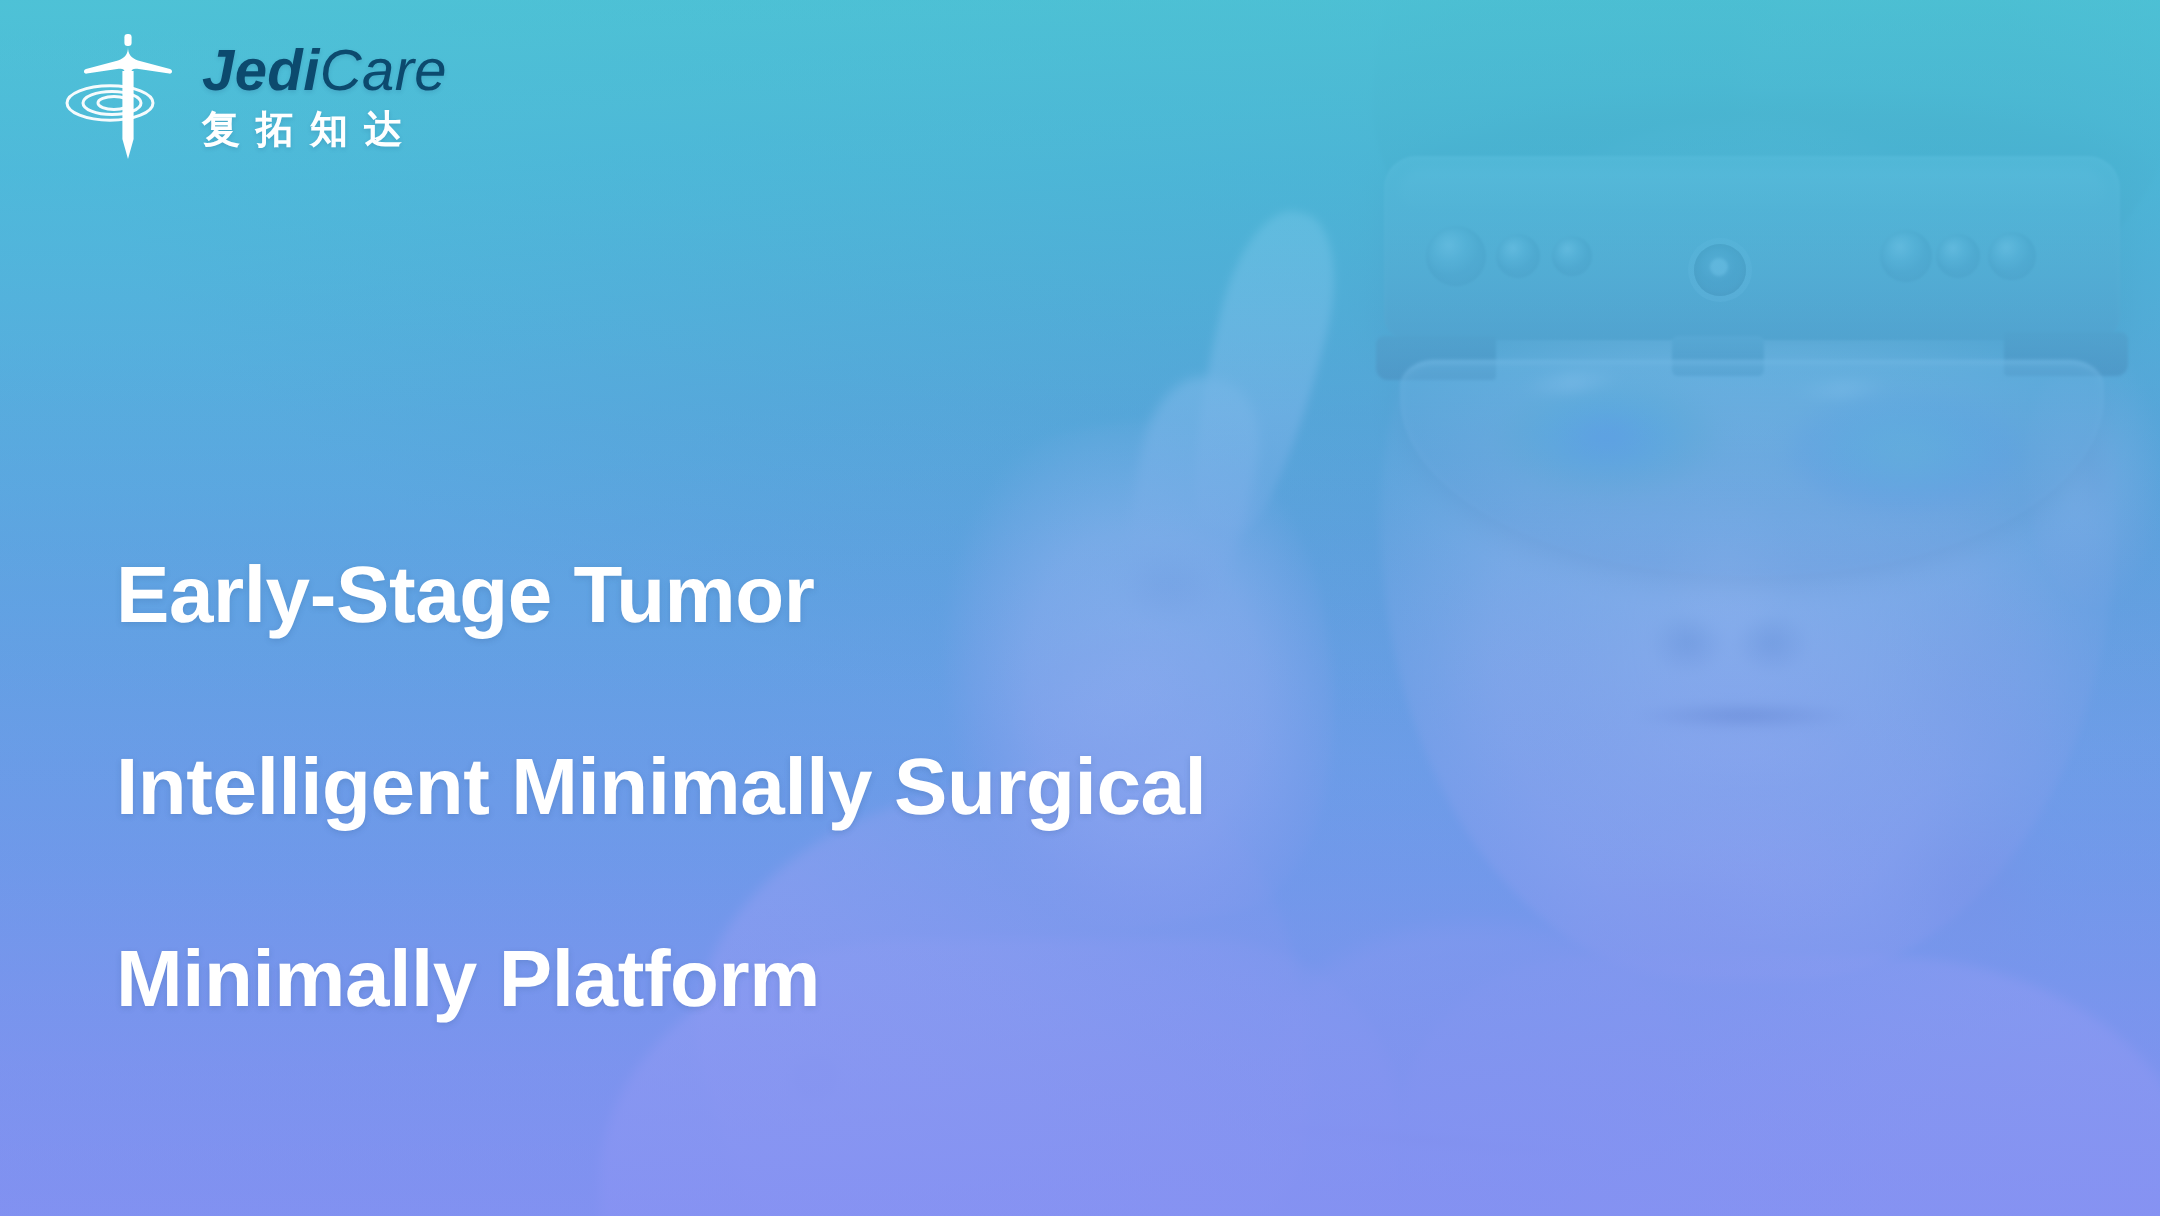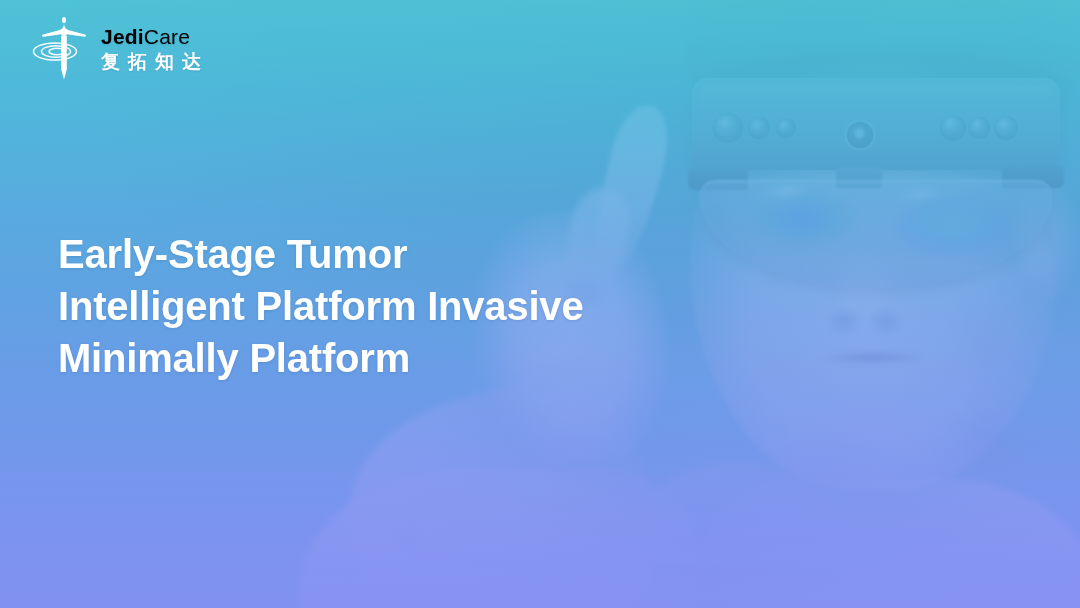--- a/index.html
+++ b/index.html
@@ -308,23 +308,24 @@
 
   
   .logo{
     position:absolute;left:28px;top:14px;
     display:flex;align-items:center;gap:11px;
     z-index:8;
   }
   .logo-mark{width:62px;height:68px;display:block;}
   .logo-text{display:flex;flex-direction:column;line-height:1;}
   .logo-word{
-    font-size:21px;letter-spacing:.2px;color:#000000;
+    font-size:29px;letter-spacing:.2px;color:#0c4a6e;
     white-space:nowrap;
     text-shadow:0 1px 2px rgba(30,80,120,.18);
+    font-style:italic;
   }
   .logo-word .b{font-weight:bold;}
   .logo-word .l{font-weight:300;}
   .logo-cn{
     margin-top:5px;
     font-size:19px;font-weight:bold;color:#ffffff;
     letter-spacing:8px;
     white-space:nowrap;
     text-shadow:0 1px 2px rgba(30,80,120,.18);
   }
@@ -333,21 +334,21 @@
   .headline{
     position:absolute;left:58px;top:228px;
     z-index:8;
     color:#ffffff;
     font-weight:bold;
     font-size:40px;
     line-height:52px;
     letter-spacing:-.2px;
     text-shadow:0 1px 3px rgba(40,80,130,.20);
   }
-  .headline div{white-space:nowrap;}
+  .headline div{white-space:nowrap;margin-top:44px;}
 </style>
 </head>
 <body>
 
 <div class="slide">
 
   <div class="photo">
     <div class="photo-amb"></div>
 
     <div class="cap"></div>
@@ -437,17 +438,17 @@
     <div class="logo-text">
       <div class="logo-word">
         <span class="b">Jedi</span><span class="l">Care</span>
       </div>
       <div class="logo-cn">复拓知达</div>
     </div>
   </div>
 
   <div class="headline">
     <div>Early-Stage Tumor</div>
-    <div>Intelligent Platform Invasive</div>
+    <div>Intelligent Minimally Surgical</div>
     <div>Minimally Platform</div>
   </div>
 
 </div>
 
 </body></html>

